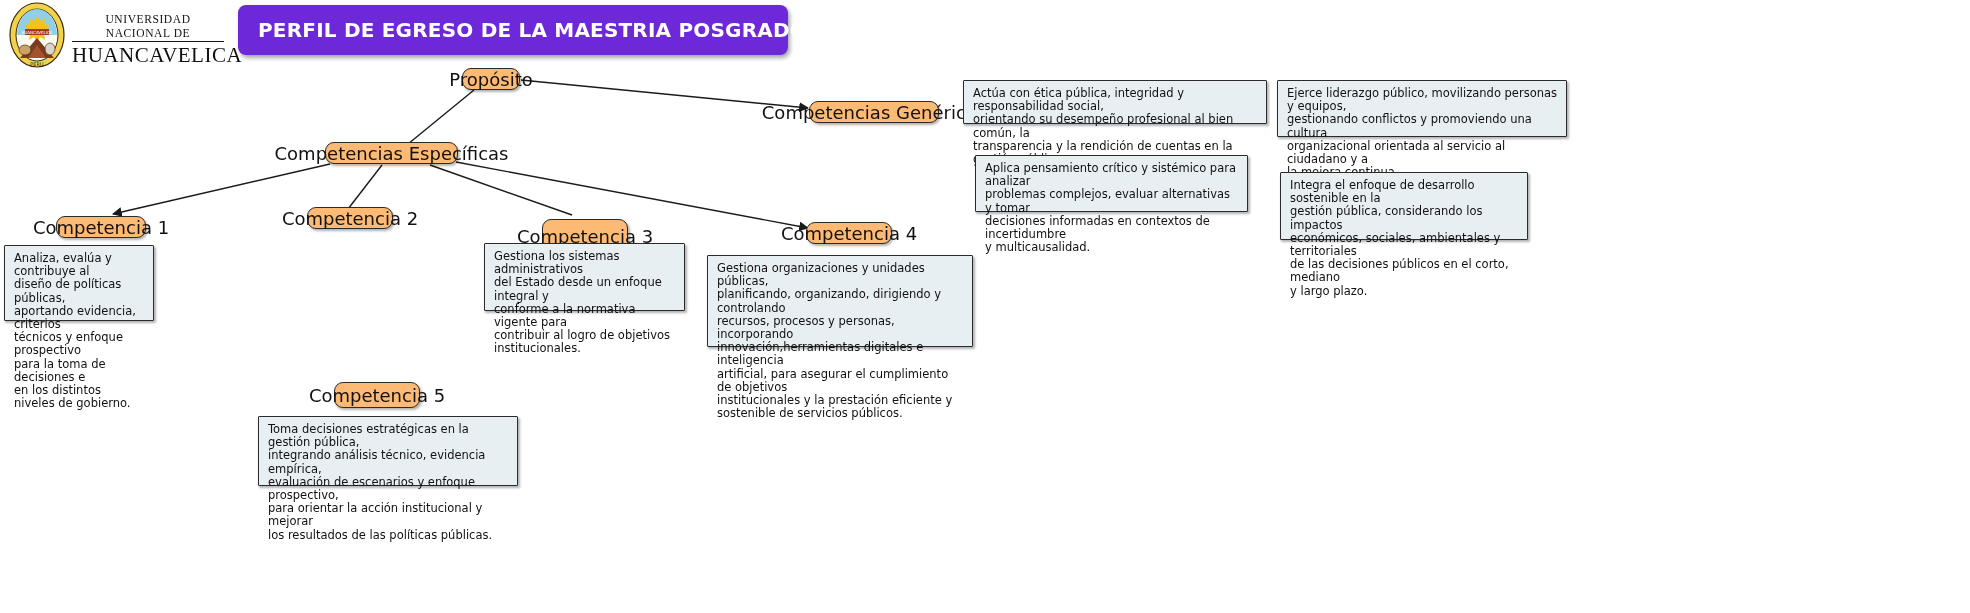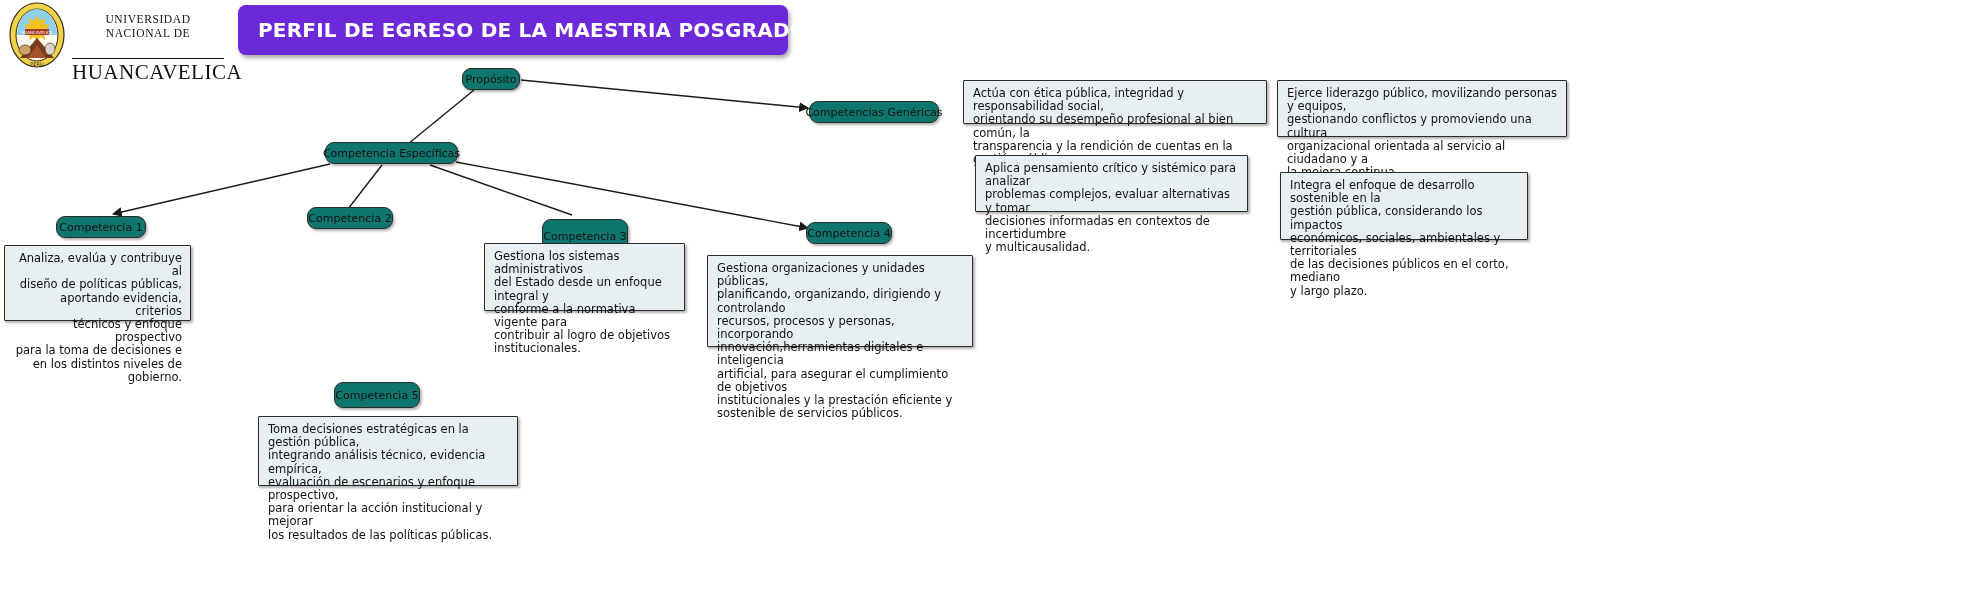--- a/index.html
+++ b/index.html
@@ -40,21 +40,21 @@
     width: 152px;
     text-align: center;
     font-family: "Liberation Serif", serif;
     color: #111;
   }
   #univ-line1 {
     font-size: 11.5px;
     letter-spacing: 0.6px;
     line-height: 14px;
     border-bottom: 1.2px solid #111;
-    padding-bottom: 18px;
+    padding-bottom: 1px;
     display: block;
   }
   #univ-line2 {
     font-size: 21px;
     letter-spacing: 0.5px;
     line-height: 25px;
     display: block;
     padding-top: 1px;
   }
   #title-banner {
@@ -74,24 +74,24 @@
     font-family: "DejaVu Sans", sans-serif;
     font-weight: bold;
     font-size: 20px;
     letter-spacing: 0.2px;
     padding-left: 20px;
     white-space: nowrap;
   }
   
   .node {
     position: absolute;
-    background: #0f766e;
+    background: #fdba74;
     border: 1px solid #2b2b2b;
     border-radius: 9px;
-    font-size: 11px;
+    font-size: 18px;
     line-height: 15px;
     color: #111;
     display: flex;
     align-items: center;
     justify-content: center;
     white-space: nowrap;
     box-shadow: 1.5px 2px 2.5px rgba(0,0,0,0.30);
     padding: 0 9px;
     box-sizing: border-box;
   }
@@ -164,21 +164,21 @@
     <line x1="430" y1="165" x2="572" y2="215" stroke="#1a1a1a" stroke-width="1.4"></line>
 
     <line x1="456" y1="162" x2="808" y2="228" stroke="#1a1a1a" stroke-width="1.4" marker-end="url(#arrow)"></line>
   </svg>
 
   <div class="node" style="left:462px; top:68px; width:58px; height:22px;">
     <span>Propósito</span>
   </div>
 
   <div class="node" style="left:325px; top:142px; width:133px; height:22px;">
-    <span>Competencia Específicas</span>
+    <span>Competencias Específicas</span>
   </div>
 
   <div class="node" style="left:809px; top:101px; width:130px; height:22px;">
     <span>Competencias Genéricas</span>
   </div>
 
   <div class="node" style="left:56px; top:216px; width:90px; height:22px;">
     <span>Competencia 1</span>
   </div>
 
@@ -191,21 +191,21 @@
   </div>
 
   <div class="node" style="left:806px; top:222px; width:86px; height:22px;text-align:center;">
     <span>Competencia 4</span>
   </div>
 
   <div class="node" style="left:334px; top:382px; width:86px; height:26px;">
     <span>Competencia 5</span>
   </div>
 
-  <div class="textbox" style="left:4px; top:245px; width:187px; height:76px;text-align:right;">Analiza, evalúa y contribuye al
+  <div class="textbox" style="left:4px; top:245px; width:150px; height:76px;">Analiza, evalúa y contribuye al
  diseño de políticas públicas,
 aportando evidencia, criterios
 técnicos y enfoque prospectivo
 para la toma de decisiones e
 en los distintos niveles de gobierno.</div>
 
 
   <div class="textbox" style="left:484px; top:243px; width:201px; height:68px;">Gestiona los sistemas administrativos
 del Estado desde un enfoque integral y
 conforme a la normativa vigente para

